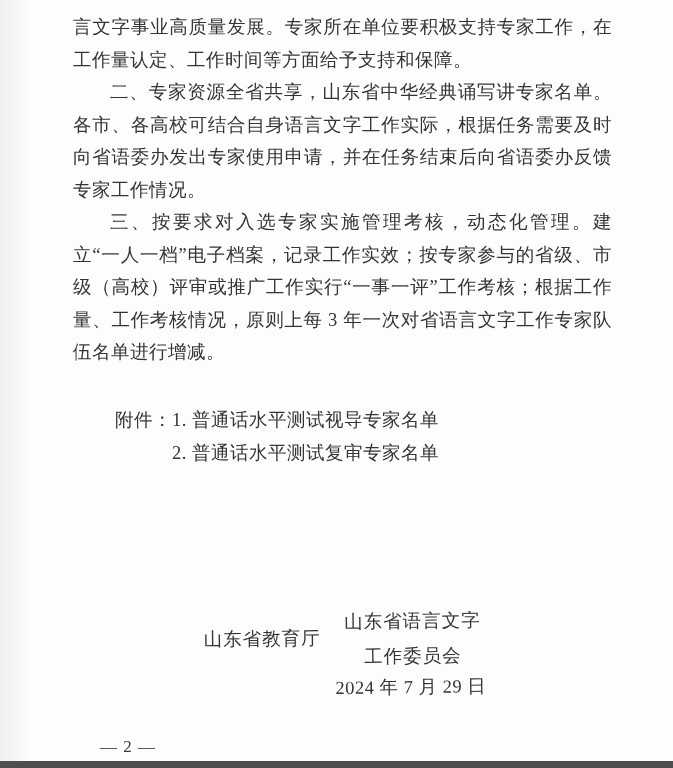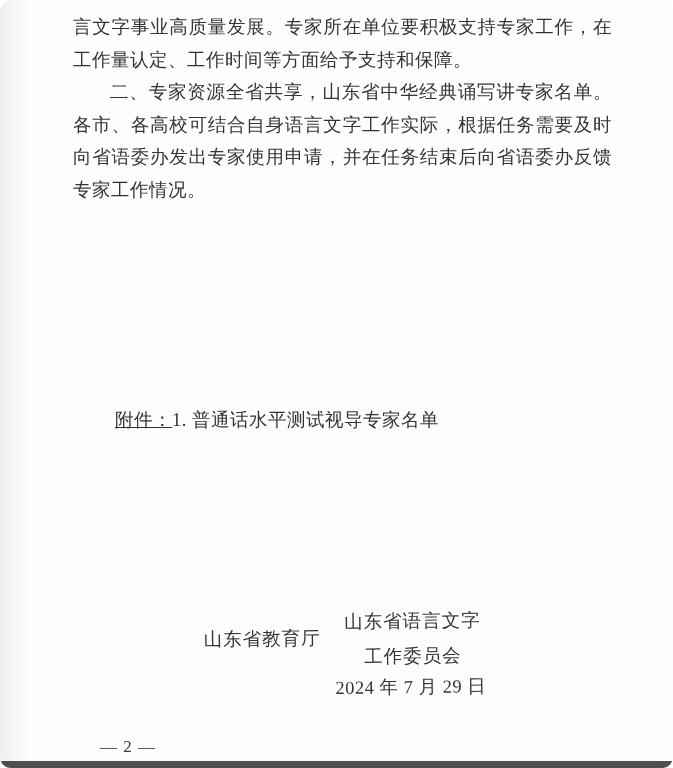--- a/index.html
+++ b/index.html
@@ -8,21 +8,20 @@
     background: #ffffff;
   }
   .page {
     position: relative;
     width: 673px;
     height: 768px;
     background: #fdfdfd;
     overflow: hidden;
     font-family: "Liberation Serif", "DejaVu Serif", serif;
     color: #343434;
-    border-radius: 11px;
   }
   
   .page::before {
     content: "";
     position: absolute;
     left: 0; top: 0; bottom: 0;
     width: 30px;
     background: linear-gradient(to right, rgba(0,0,0,0.055), rgba(0,0,0,0));
     pointer-events: none;
   }
@@ -42,21 +41,21 @@
   .attachments {
     position: absolute;
     top: 404px;
     left: 115px;
     display: flex;
     font-size: 18.5px;
     line-height: 32.5px;
     letter-spacing: 0.5px;
     white-space: nowrap;
   }
-  .att-label { flex: 0 0 auto; text-decoration: underline; }
+  .att-label { flex: 0 0 auto; }
   .att-items { flex: 0 0 auto; }
   .att-item { }
 
   .signature {
     position: absolute;
     top: 605px;
     left: 0;
     width: 673px;
     height: 110px;
     font-size: 18.5px;
@@ -104,26 +103,28 @@
   }
 </style>
 </head>
 <body>
 
 <div class="page">
 
   <div class="doc-body">
     <p class="para">言文字事业高质量发展。专家所在单位要积极支持专家工作，在工作量认定、工作时间等方面给予支持和保障。</p>
     <p class="para indent">二、专家资源全省共享，山东省中华经典诵写讲专家名单。各市、各高校可结合自身语言文字工作实际，根据任务需要及时向省语委办发出专家使用申请，并在任务结束后向省语委办反馈专家工作情况。</p>
+    <p class="para indent">三、按要求对入选专家实施管理考核，动态化管理。建立“一人一档”电子档案，记录工作实效；按专家参与的省级、市级（高校）评审或推广工作实行“一事一评”工作考核；根据工作量、工作考核情况，原则上每 3 年一次对省语言文字工作专家队伍名单进行增减。</p>
   </div>
 
   <div class="attachments">
     <span class="att-label">附件：</span>
     <div class="att-items">
       <div class="att-item">1. 普通话水平测试视导专家名单</div>
+      <div class="att-item">2. 普通话水平测试复审专家名单</div>
     </div>
   </div>
 
   <div class="signature">
     <div class="sig-left">山东省教育厅</div>
     <div class="sig-right">
       <div>山东省语言文字</div>
       <div>工作委员会</div>
     </div>
     <div class="sig-date">2024 年 7 月 29 日</div>

